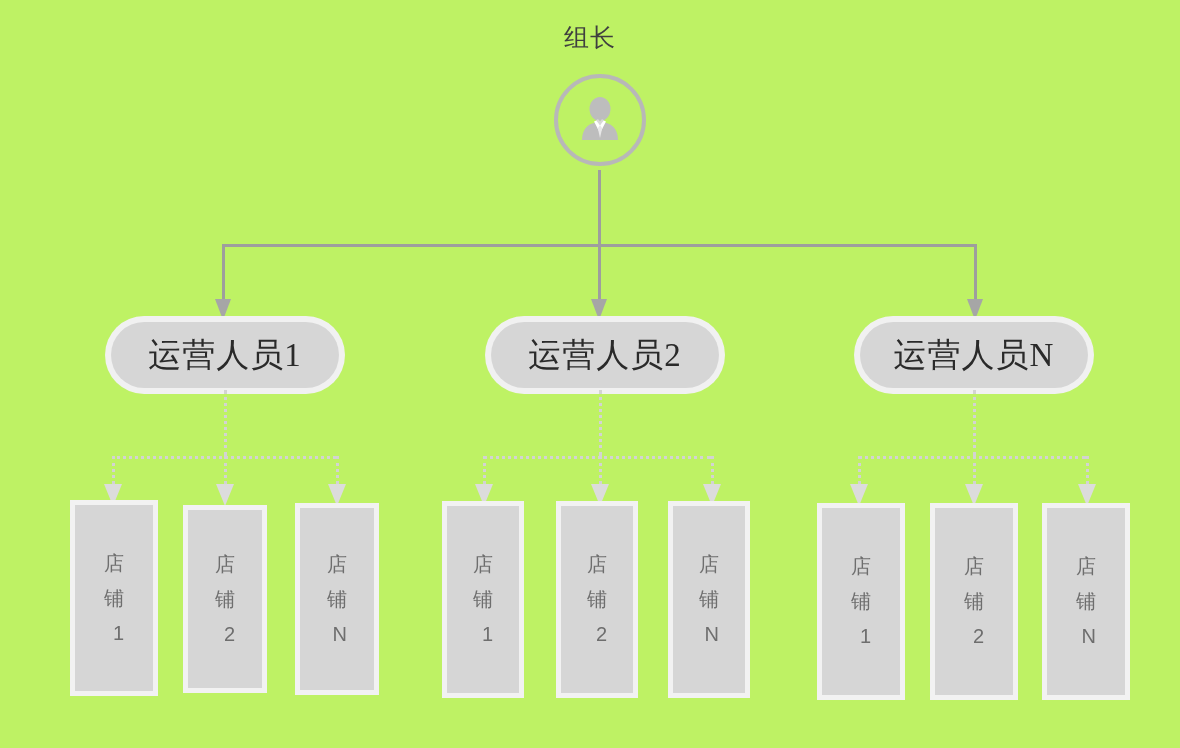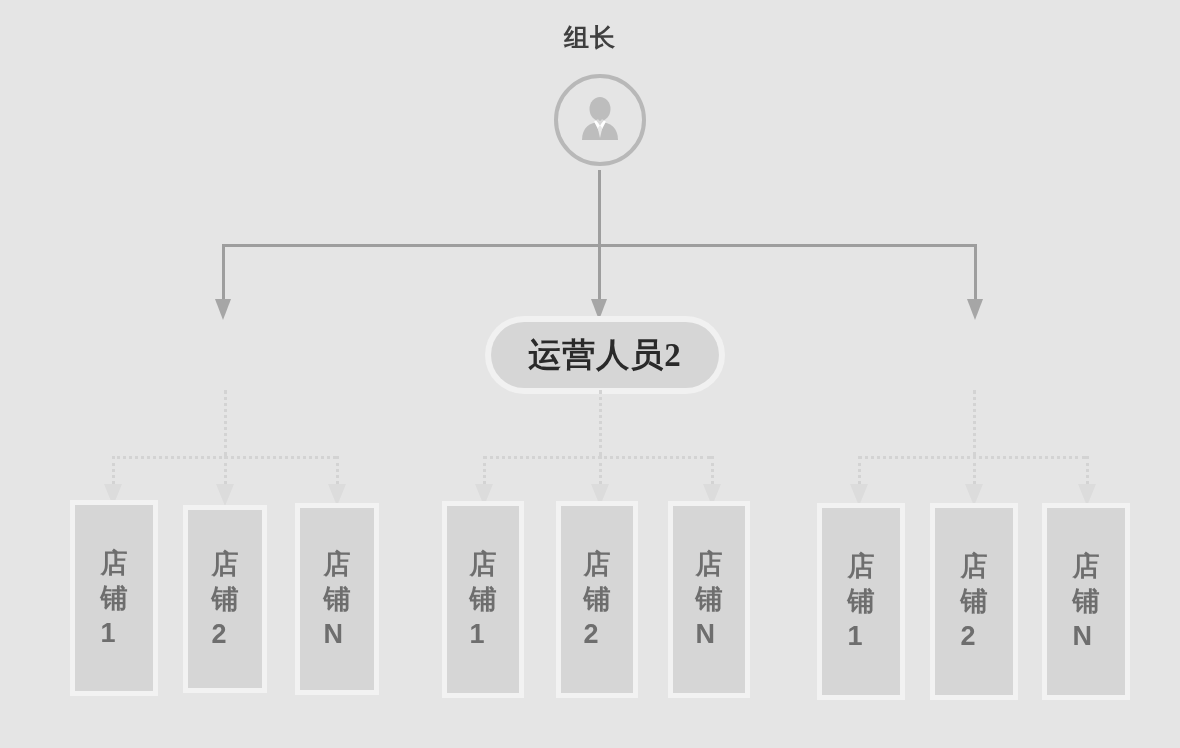--- a/index.html
+++ b/index.html
@@ -7,23 +7,22 @@
     padding: 0;
     background: #ffffff;
   }
   body {
     font-family: "Liberation Sans", "DejaVu Sans", sans-serif;
   }
   #org-chart {
     position: relative;
     width: 1180px;
     height: 748px;
-    background: #e5e5e5;
+    background: #bef264;
     overflow: hidden;
-    font-weight: bold;
   }
 
   
   .leader-block {
     position: absolute;
     left: 0;
     top: 0;
     width: 1180px;
     text-align: center;
   }
@@ -119,24 +118,24 @@
     position: absolute;
     background: #d6d6d6;
     box-shadow: 0 0 0 5px #f2f2f2;
     display: flex;
     align-items: center;
     justify-content: center;
     box-sizing: border-box;
   }
   .store-label {
     font-family: "Liberation Sans", "DejaVu Sans", sans-serif;
-    font-size: 27px;
+    font-size: 20px;
     line-height: 35px;
     color: #6e6e6e;
-    text-align: left;
+    text-align: right;
     width: 1em;
     word-break: break-all;
     white-space: normal;
   }
 </style>
 </head>
 <body>
 
 <div id="org-chart">
 
@@ -165,25 +164,31 @@
 
   <div class="solid-line solid-v" style="left:222px; top:244px; height:55px;"></div>
   <div class="arrow-solid" style="left:215px; top:299px;"></div>
 
   <div class="solid-line solid-v" style="left:598px; top:244px; height:55px;"></div>
   <div class="arrow-solid" style="left:591px; top:299px;"></div>
 
   <div class="solid-line solid-v" style="left:974px; top:244px; height:55px;"></div>
   <div class="arrow-solid" style="left:967px; top:299px;"></div>
 
+  <div class="op-pill" style="left:111px; top:322px; width:228px;">
+    <span class="op-pill-label">运营人员1</span>
+  </div>
 
   <div class="op-pill" style="left:491px; top:322px; width:228px;">
     <span class="op-pill-label">运营人员2</span>
   </div>
 
+  <div class="op-pill" style="left:860px; top:322px; width:228px;">
+    <span class="op-pill-label">运营人员N</span>
+  </div>
 
   <div class="dot-v" style="left:224px; top:390px; height:66px;"></div>
   <div class="dot-h" style="left:112px; top:456px; width:224px;"></div>
 
   <div class="dot-v" style="left:112px; top:456px; height:41px;"></div>
   <div class="arrow-dotted" style="left:104px; top:484px;"></div>
 
   <div class="dot-v" style="left:224px; top:456px; height:41px;"></div>
   <div class="arrow-dotted" style="left:216px; top:484px;"></div>
 

